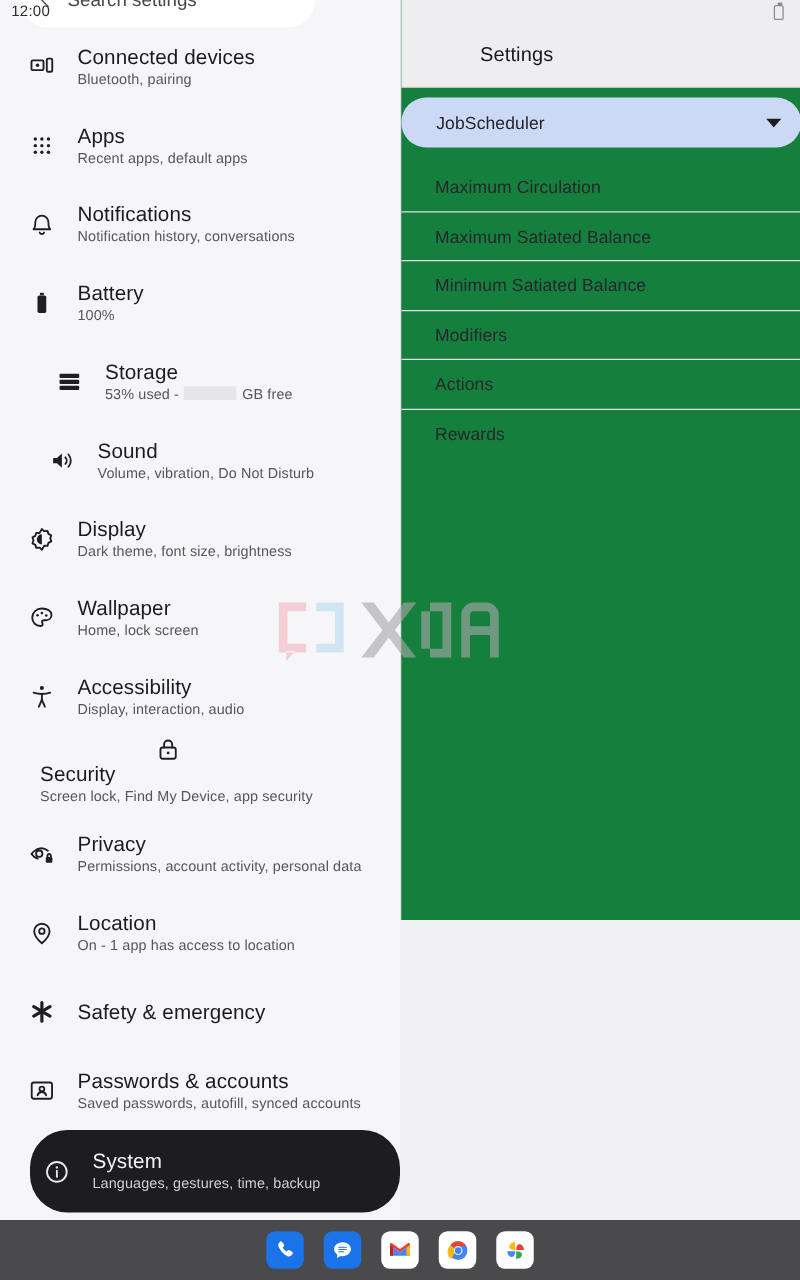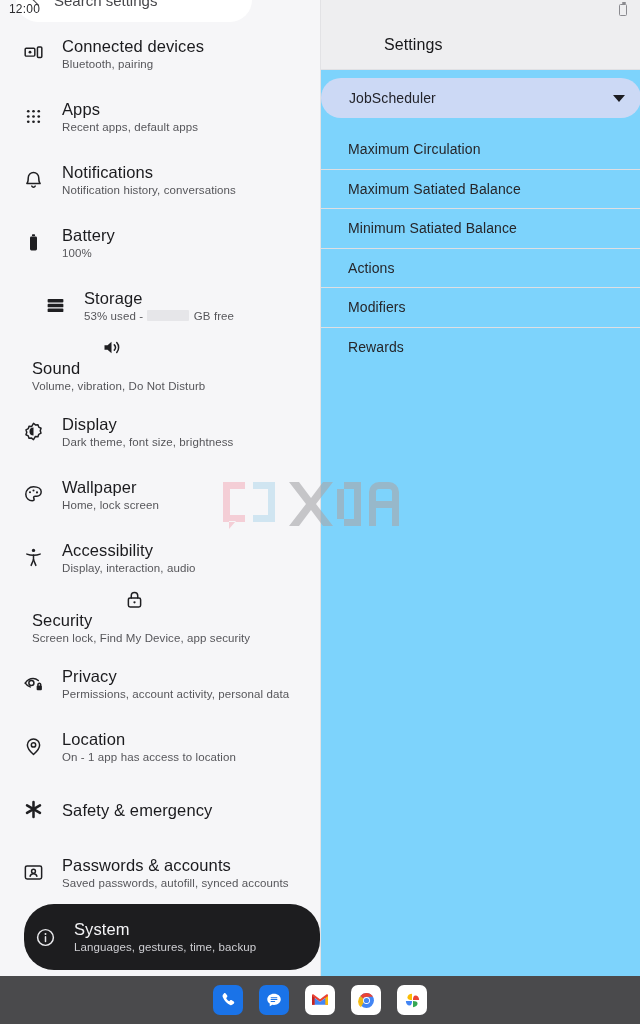--- a/index.html
+++ b/index.html
@@ -77,22 +77,22 @@
   .srow.selected .sub { color:#cfcfd3; }
 
   .redact {
     display:inline-block; width:42px; height:11px;
     background:#e6e6e9; border-radius:1px;
     vertical-align:-1px; margin:0 1px;
   }
 
   
   #right-pane {
-    width:320px; height:1024px;
-    background:#7dd3fc; position:relative; overflow:hidden;
+    width:320px; height:736px;
+    background:#15803d; position:relative; overflow:hidden;
     border-left:1px solid #e2e2e5;
   }
   #statusbar-right {
     position:absolute; left:0; top:0; width:320px; height:20px;
     background:#eeeef0;
   }
   #statusbar-right .batt {
     position:absolute; right:14px; top:4px;
     width:8px; height:12px;
     border:1.3px solid #8a8a8f; border-radius:1.5px;
@@ -231,21 +231,21 @@
               <rect x="3" y="4.5" width="18" height="4" rx="1" fill="currentColor" stroke="none"></rect>
               <rect x="3" y="10" width="18" height="4" rx="1" fill="currentColor" stroke="none"></rect>
               <rect x="3" y="15.5" width="18" height="4" rx="1" fill="currentColor" stroke="none"></rect>
             </svg>
           </div>
           <div class="txt">
             <div class="title">Storage</div>
             <div class="sub"><span>53% used - </span><span class="redact"></span><span> GB free</span></div>
           </div>
         </div>
-        <div class="srow" style="position: absolute; top: 337px; left: 0px; flex-direction: column;">
+        <div class="srow" style="position: absolute; top: 337px; left: 16px;">
           <div class="ico">
             <svg width="21" height="21" viewBox="0 0 24 24" fill="none" stroke="currentColor" stroke-width="1.7" stroke-linecap="round" stroke-linejoin="round">
               <path d="M4 9.5h3.5L12 5.5v13L7.5 14.5H4z" fill="currentColor" stroke="none"></path>
               <path d="M15.2 9a4.4 4.4 0 0 1 0 6"></path>
               <path d="M18 6.4a8.4 8.4 0 0 1 0 11.2"></path>
             </svg>
           </div>
           <div class="txt">
             <div class="title">Sound</div>
             <div class="sub">Volume, vibration, Do Not Disturb</div>
@@ -394,22 +394,22 @@
 
     <div id="spinner">
       <span class="sp-label">JobScheduler</span>
       <span class="caret"></span>
     </div>
 
     <div id="pref-list">
         <div class="pref">Maximum Circulation</div>
         <div class="pref">Maximum Satiated Balance</div>
         <div class="pref">Minimum Satiated Balance</div>
+        <div class="pref">Modifiers</div>
         <div class="pref">Actions</div>
-        <div class="pref">Modifiers</div>
         <div class="pref">Rewards</div>
       </div>
   </div>
 
   <svg id="watermark" viewBox="0 0 202 52">
     <path d="M4 4 h22 v7 H11 v26 h15 v7 H4 z M10 43 l0 8 l7 -8 z" fill="#f3b6c2"></path>
     <path d="M56 4 H34 v7 h15 v26 H34 v7 h22 z" fill="#b9dcee"></path>
     <path d="M70 4 h10 l12 16 l12 -16 h10 l-17 22 l17 22 h-10 l-12 -16 l-12 16 h-10 l17 -22 z" fill="#a8a8ac"></path>
     <path d="M118 4 h24 v44 h-24 v-7 h17 V11 h-17 z M118 4 v44 h7 V4 z" fill="#a8a8ac"></path>
     <path d="M150 48 V14 a10 10 0 0 1 10 -10 h10 a10 10 0 0 1 10 10 v34 h-7 V30 h-16 v18 z M157 23 h16 v-9 a3 3 0 0 0 -3 -3 h-10 a3 3 0 0 0 -3 3 z" fill="#a8a8ac"></path>

